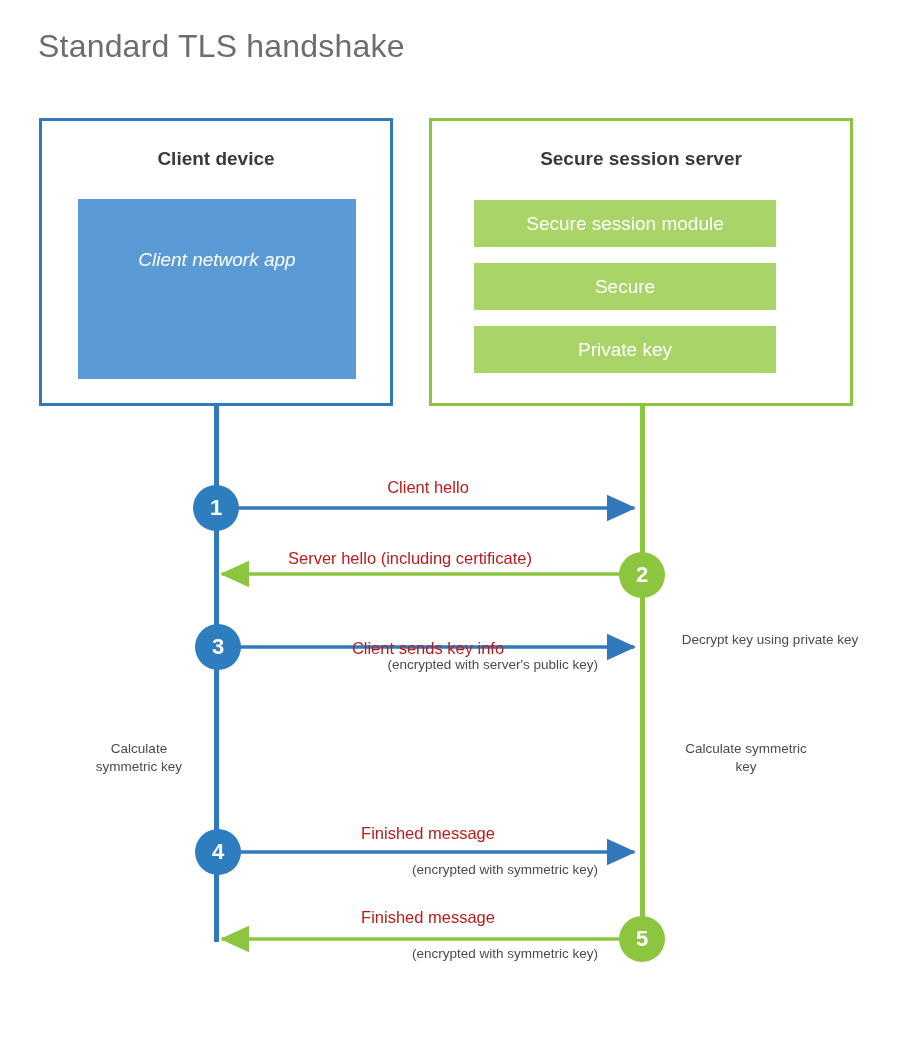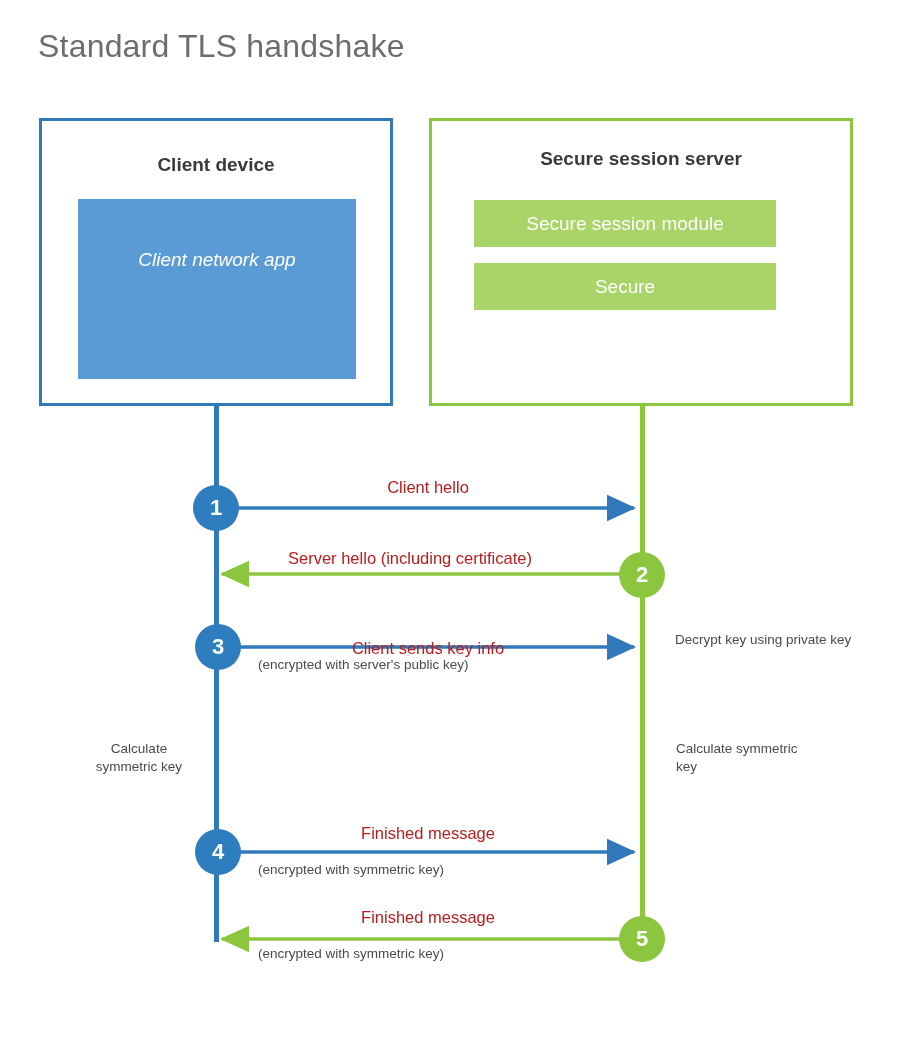--- a/index.html
+++ b/index.html
@@ -55,21 +55,21 @@
   }
   .actor-title {
     position: absolute;
     left: 0;
     width: 100%;
     text-align: center;
     font-size: 19px;
     font-weight: bold;
     color: #3a3a3a;
   }
-  #client-box .actor-title { top: 27px; margin-top: 6px; }
+  #client-box .actor-title { top: 27px; }
   #server-box .actor-title { top: 27px; }
 
   .client-app-rect {
     position: absolute;
     left: 36px;
     top: 78px;
     width: 278px;
     height: 180px;
     background: #5b9bd5;
     color: #ffffff;
@@ -146,57 +146,58 @@
   .msg-label {
     position: absolute;
     text-align: center;
     font-size: 16.5px;
     font-weight: 400;
     color: #b91c1c;
     white-space: nowrap;
   }
   .msg-sub {
     position: absolute;
-    text-align: left;
+    text-align: right;
     font-size: 13.5px;
     font-weight: 400;
     color: #4a4a4a;
     white-space: nowrap;
   }
 
   
   .side-note {
     position: absolute;
     font-size: 13.5px;
     line-height: 1.33;
     color: #4a4a4a;
   }
   .side-note.left-note {
     text-align: center;
   }
   .side-note.right-note {
-    text-align: left;
+    text-align: center;
   }
 </style>
 </head>
 <body>
 
 <div id="diagram-root">
 
   <div class="page-title">Standard TLS handshake</div>
 
   <div class="actor-box" id="client-box">
     <div class="actor-title">Client device</div>
     <div class="client-app-rect">Client network app</div>
   </div>
 
   <div class="actor-box" id="server-box">
     <div class="actor-title">Secure session server</div>
     <div class="server-bar b0">Secure session module</div>
     <div class="server-bar b1">Secure</div>
+    <div class="server-bar b2">Private key</div>
   </div>
 
   <div class="lifeline" id="client-lifeline"></div>
   <div class="lifeline" id="server-lifeline"></div>
 
   <svg class="arrow-svg" viewBox="0 0 900 1058">
     <defs>
       <marker id="arrow-blue" markerWidth="9" markerHeight="9" refX="8" refY="4.5" orient="auto" markerUnits="strokeWidth">
         <path d="M0,0.6 L8.6,4.5 L0,8.4 Z" fill="#3279bb"></path>
       </marker>

